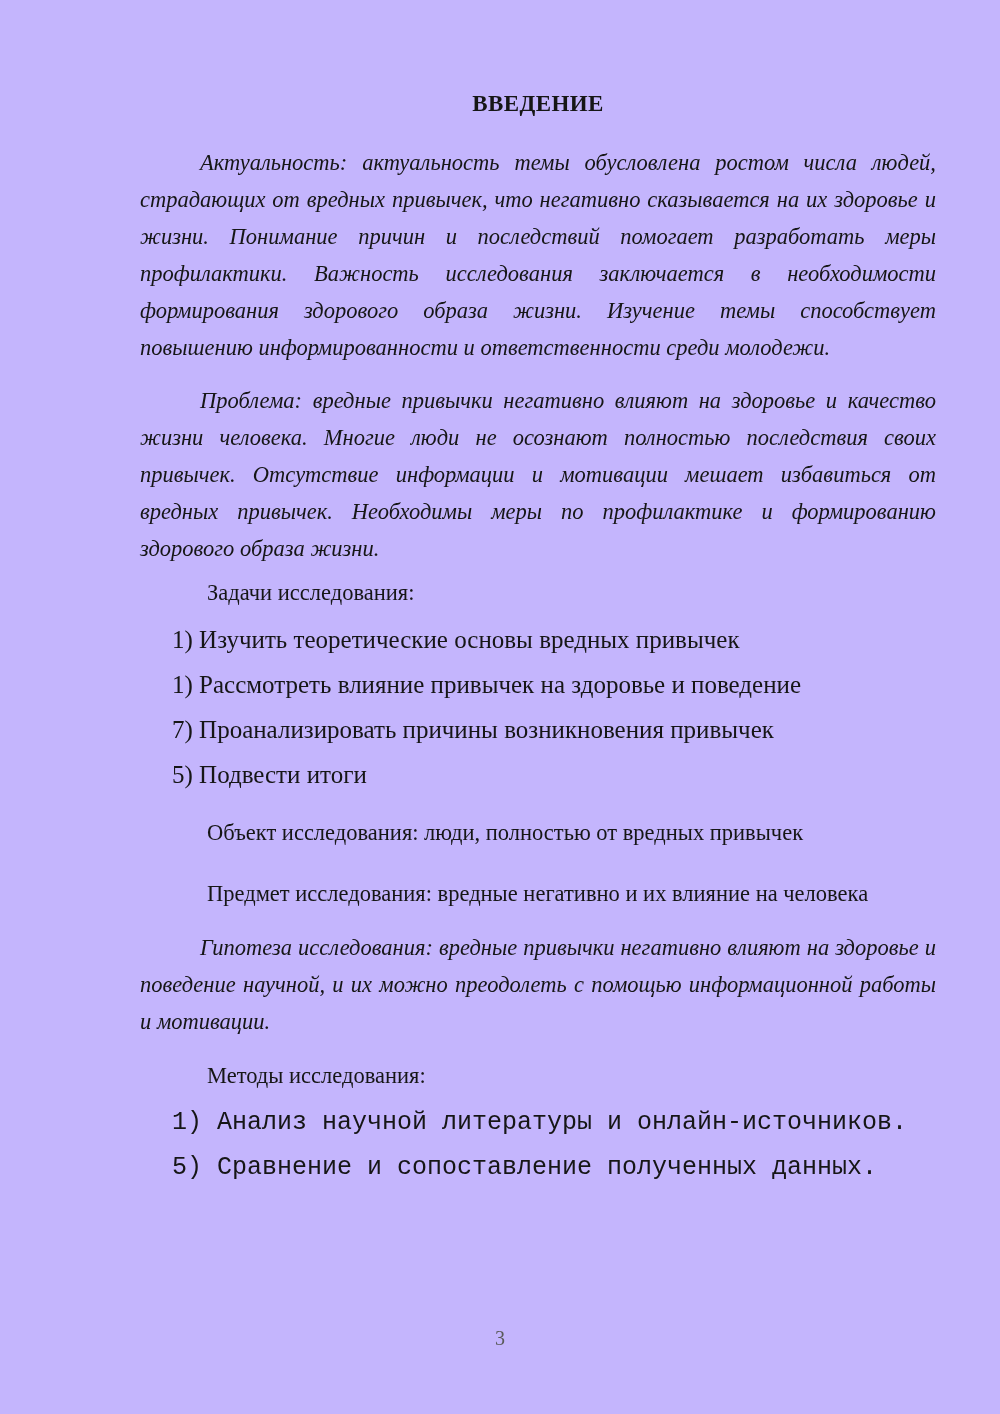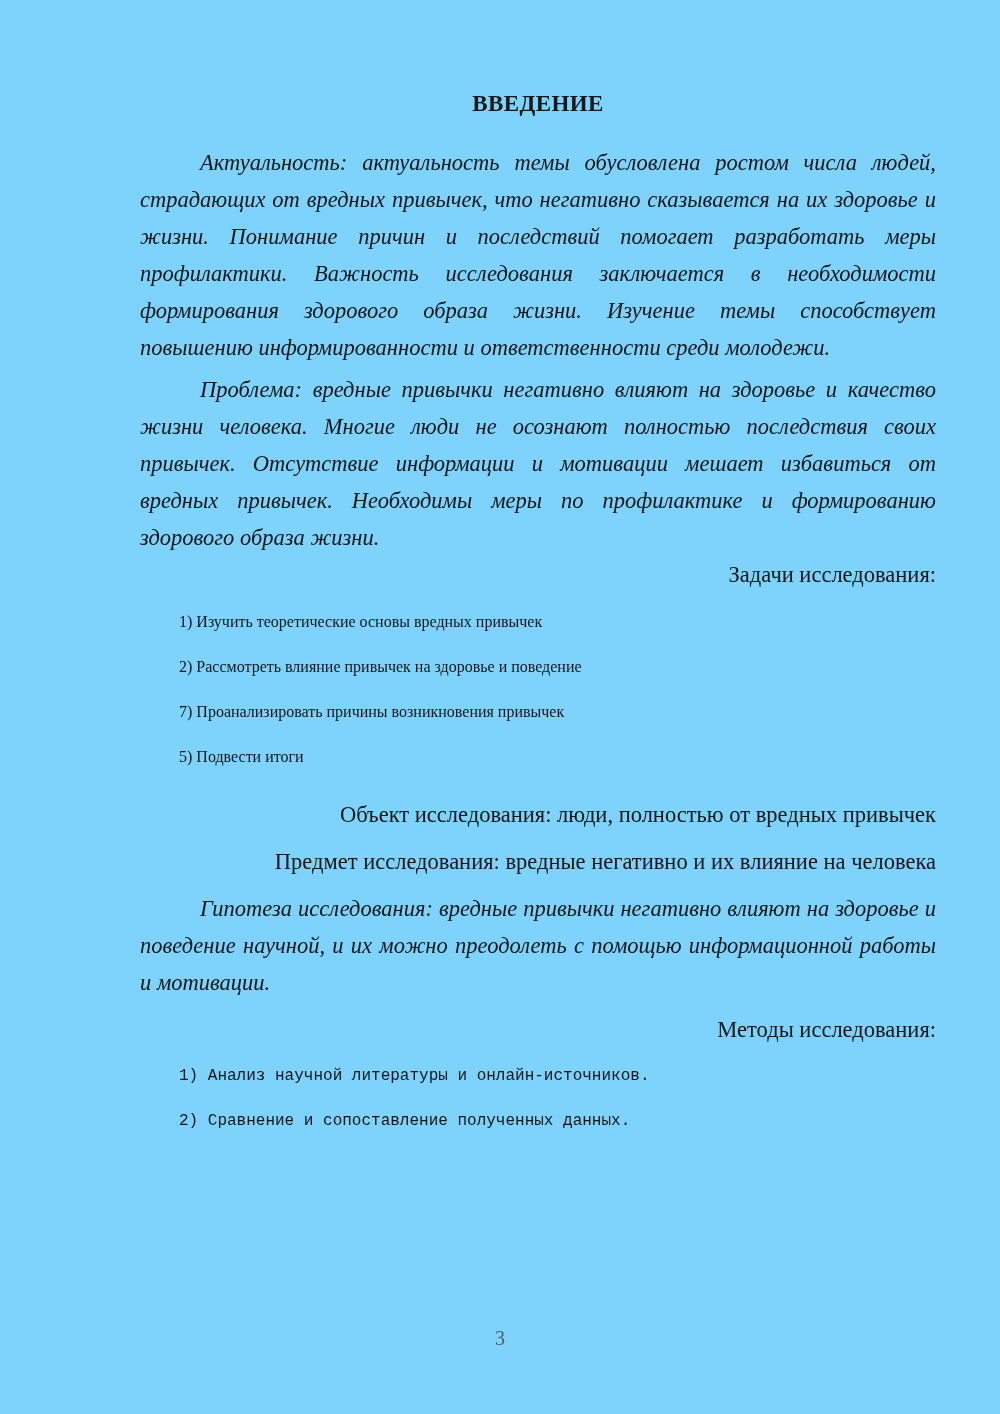--- a/index.html
+++ b/index.html
@@ -5,21 +5,21 @@
 <style>
   html, body {
     margin: 0;
     padding: 0;
     background: #ffffff;
   }
   .page {
     position: relative;
     width: 1000px;
     height: 1414px;
-    background: #7dd3fc;
+    background: #c4b5fd;
     margin: 0 auto;
     overflow: hidden;
     font-family: "Liberation Serif", "DejaVu Serif", serif;
     color: #161616;
     box-sizing: border-box;
   }
   .content {
     position: absolute;
     left: 140px;
     top: 0;
@@ -41,38 +41,38 @@
     text-align: justify;
     text-justify: inter-word;
     text-indent: 60px;
     hyphens: none;
     font-style: italic;
   }
   .para.first-para {
     margin-top: 25px;
   }
   .para.gap {
-    margin-top: 5px;
+    margin-top: 16px;
   }
   .line-plain {
-    margin: 0;
+    margin: 7px;
     font-size: 22.5px;
     line-height: 37px;
     text-indent: 60px;
-    text-align: right;
+    text-align: left;
   }
   .list {
     margin: 0;
     padding: 0;
     list-style: none;
   }
   .list-item {
-    margin: 7px;
+    margin: 0;
     padding: 0 0 0 32px;
-    font-size: 16px;
+    font-size: 25px;
     line-height: 37px;
     text-align: left;
   }
   .list-item + .list-item {
     margin-top: 8px;
   }
   .list.tasks {
     margin-top: 10px;
   }
   .list.methods {
@@ -104,21 +104,21 @@
 
     <p class="para first-para">Актуальность: актуальность темы обусловлена ростом числа людей, страдающих от вредных привычек, что негативно сказывается на их здоровье и жизни. Понимание причин и последствий помогает разработать меры профилактики. Важность исследования заключается в необходимости формирования здорового образа жизни. Изучение темы способствует повышению информированности и ответственности среди молодежи.</p>
 
     <p class="para gap">Проблема: вредные привычки негативно влияют на здоровье и качество жизни человека. Многие люди не осознают полностью последствия своих привычек. Отсутствие информации и мотивации мешает избавиться от вредных привычек. Необходимы меры по профилактике и формированию здорового образа жизни.</p>
 
 
     <p class="line-plain">Задачи исследования:</p>
 
     <ul class="list tasks">
       <li class="list-item">1) Изучить теоретические основы вредных привычек</li>
-      <li class="list-item">2) Рассмотреть влияние привычек на здоровье и поведение</li>
+      <li class="list-item">1) Рассмотреть влияние привычек на здоровье и поведение</li>
       <li class="list-item">7) Проанализировать причины возникновения привычек</li>
       <li class="list-item">5) Подвести итоги</li>
     </ul>
 
     <div class="spacer-md"></div>
 
     <p class="line-plain">Объект исследования: люди, полностью от вредных привычек</p>
 
     <div class="spacer-sm"></div>
 
@@ -127,20 +127,20 @@
     <div class="spacer-sm"></div>
 
     <p class="para">Гипотеза исследования: вредные привычки негативно влияют на здоровье и поведение научной, и их можно преодолеть с помощью информационной работы и мотивации.</p>
 
     <div class="spacer-sm"></div>
 
     <p class="line-plain">Методы исследования:</p>
 
     <ul class="list methods">
       <li class="list-item">1) Анализ научной литературы и онлайн-источников.</li>
-      <li class="list-item">2) Сравнение и сопоставление полученных данных.</li>
+      <li class="list-item">5) Сравнение и сопоставление полученных данных.</li>
     </ul>
 
   </div>
 
   <div class="page-number">3</div>
 
 </div>
 
 </body></html>

